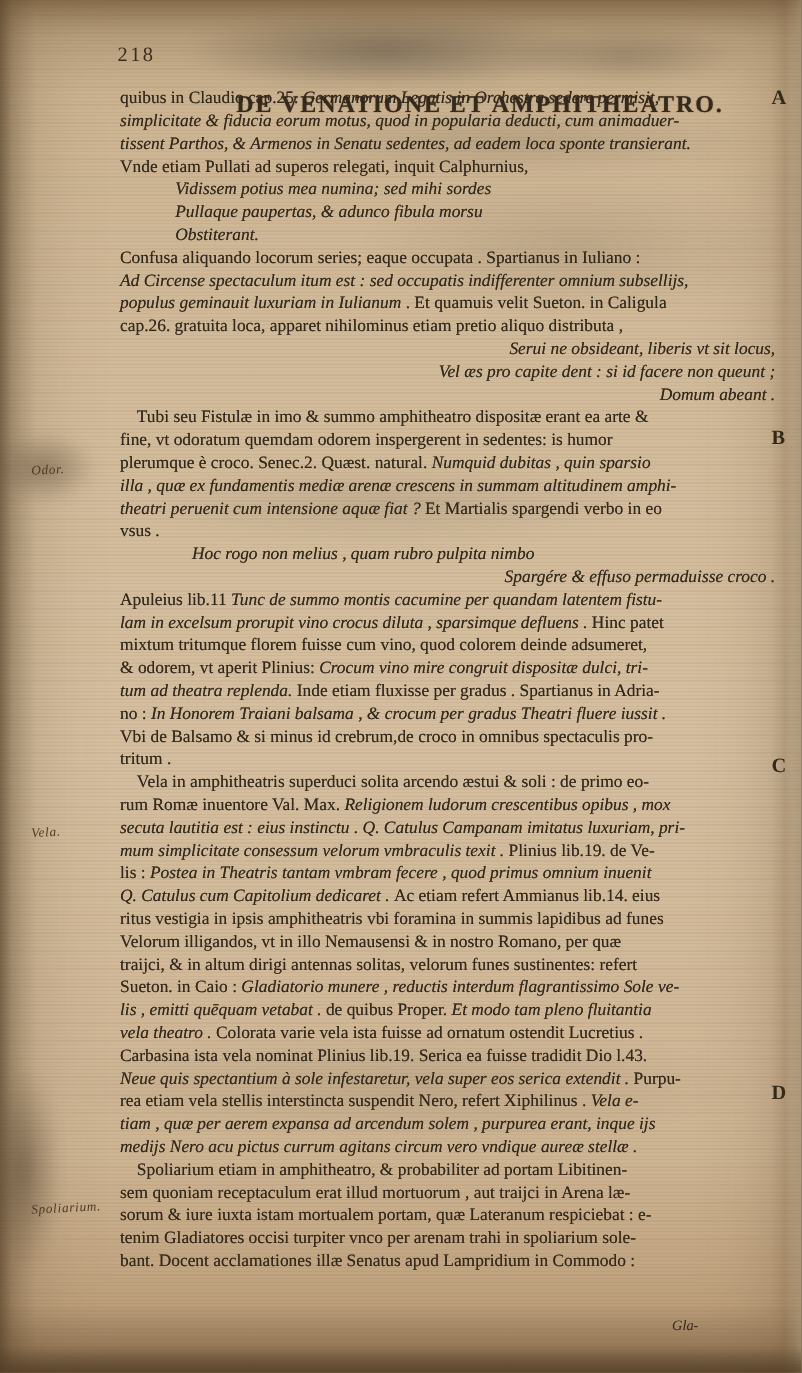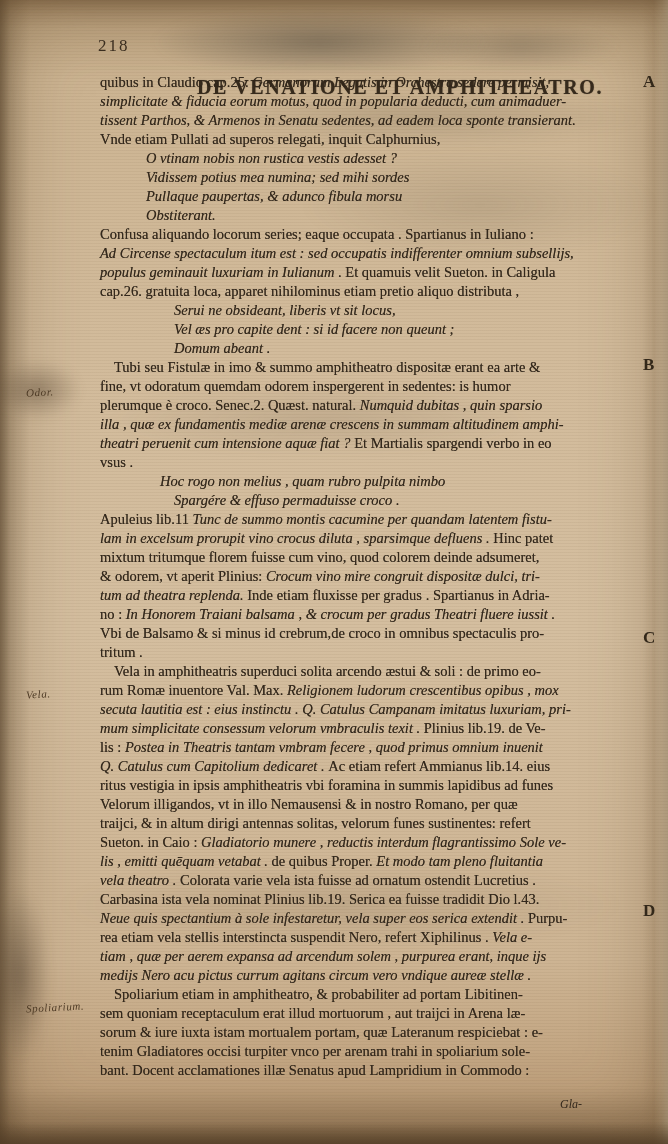--- a/index.html
+++ b/index.html
@@ -35,21 +35,21 @@
     text-shadow:0 0 1px rgba(45,35,22,0.55);margin-top:45px;}
 
   .text-column{position:absolute;left:100px;top:73px;width:546px;}
   .line{height:19px;line-height:19px;white-space:nowrap;font-size:14.5px;
     text-shadow:0 0 0.5px rgba(42,32,20,0.65);}
   .it{font-style:italic;}
   .ro{font-style:normal;}
   .ind-para{padding-left:14px;}
   .ind-v1{padding-left:46px;}
   .ind-v2{padding-left:60px;}
-  .ind-v3{padding-left:74px;}
+  .ind-v3{padding-left:74px;text-align:right;}
 
   .margin-note{position:absolute;left:26px;font-style:italic;font-size:11px;
     color:#4e3b26;letter-spacing:0.6px;transform:rotate(-3deg);}
   .section-letter{position:absolute;left:643px;font-weight:bold;font-size:17px;color:#33281a;}
   .catchword{position:absolute;left:560px;top:1097px;width:80px;font-style:italic;
     font-size:12px;color:#33281c;}
 </style>
 </head>
 <body>
 
@@ -66,21 +66,20 @@
   <div class="bottomband"></div>
 
   <div class="pagenum">218</div>
   <div class="htitle">DE VENATIONE ET AMPHITHEATRO.</div>
 
   <div class="text-column">
       <div class="line"><span class="ro">quibus in Claudio cap.25. </span><span class="it">Germanorum Legatis in Orchestra sedere permisit,</span></div>
       <div class="line"><span class="it">simplicitate &amp; fiducia eorum motus, quod in popularia deducti, cum animaduer-</span></div>
       <div class="line"><span class="it">tissent Parthos, &amp; Armenos in Senatu sedentes, ad eadem loca sponte transierant.</span></div>
       <div class="line"><span class="ro">Vnde etiam Pullati ad superos relegati, inquit Calphurnius,</span></div>
-      <div class="line ind-v1"><span class="it">O vtinam nobis non rustica vestis adesset ?</span></div>
       <div class="line ind-v1"><span class="it">Vidissem potius mea numina; sed mihi sordes</span></div>
       <div class="line ind-v1"><span class="it">Pullaque paupertas, &amp; adunco fibula morsu</span></div>
       <div class="line ind-v1"><span class="it">Obstiterant.</span></div>
       <div class="line"><span class="ro">Confusa aliquando locorum series;  eaque occupata . Spartianus in Iuliano :</span></div>
       <div class="line"><span class="it">Ad Circense spectaculum itum est :  sed occupatis indifferenter omnium subsellijs,</span></div>
       <div class="line"><span class="it">populus geminauit luxuriam in Iulianum</span><span class="ro"> . Et quamuis velit Sueton. in Caligula</span></div>
       <div class="line"><span class="ro">cap.26. gratuita loca,  apparet nihilominus etiam pretio aliquo distributa ,</span></div>
       <div class="line ind-v3"><span class="it">Serui ne obsideant, liberis vt sit locus,</span></div>
       <div class="line ind-v3"><span class="it">Vel æs pro capite dent :  si id facere non queunt ;</span></div>
       <div class="line ind-v3"><span class="it">Domum abeant .</span></div>

